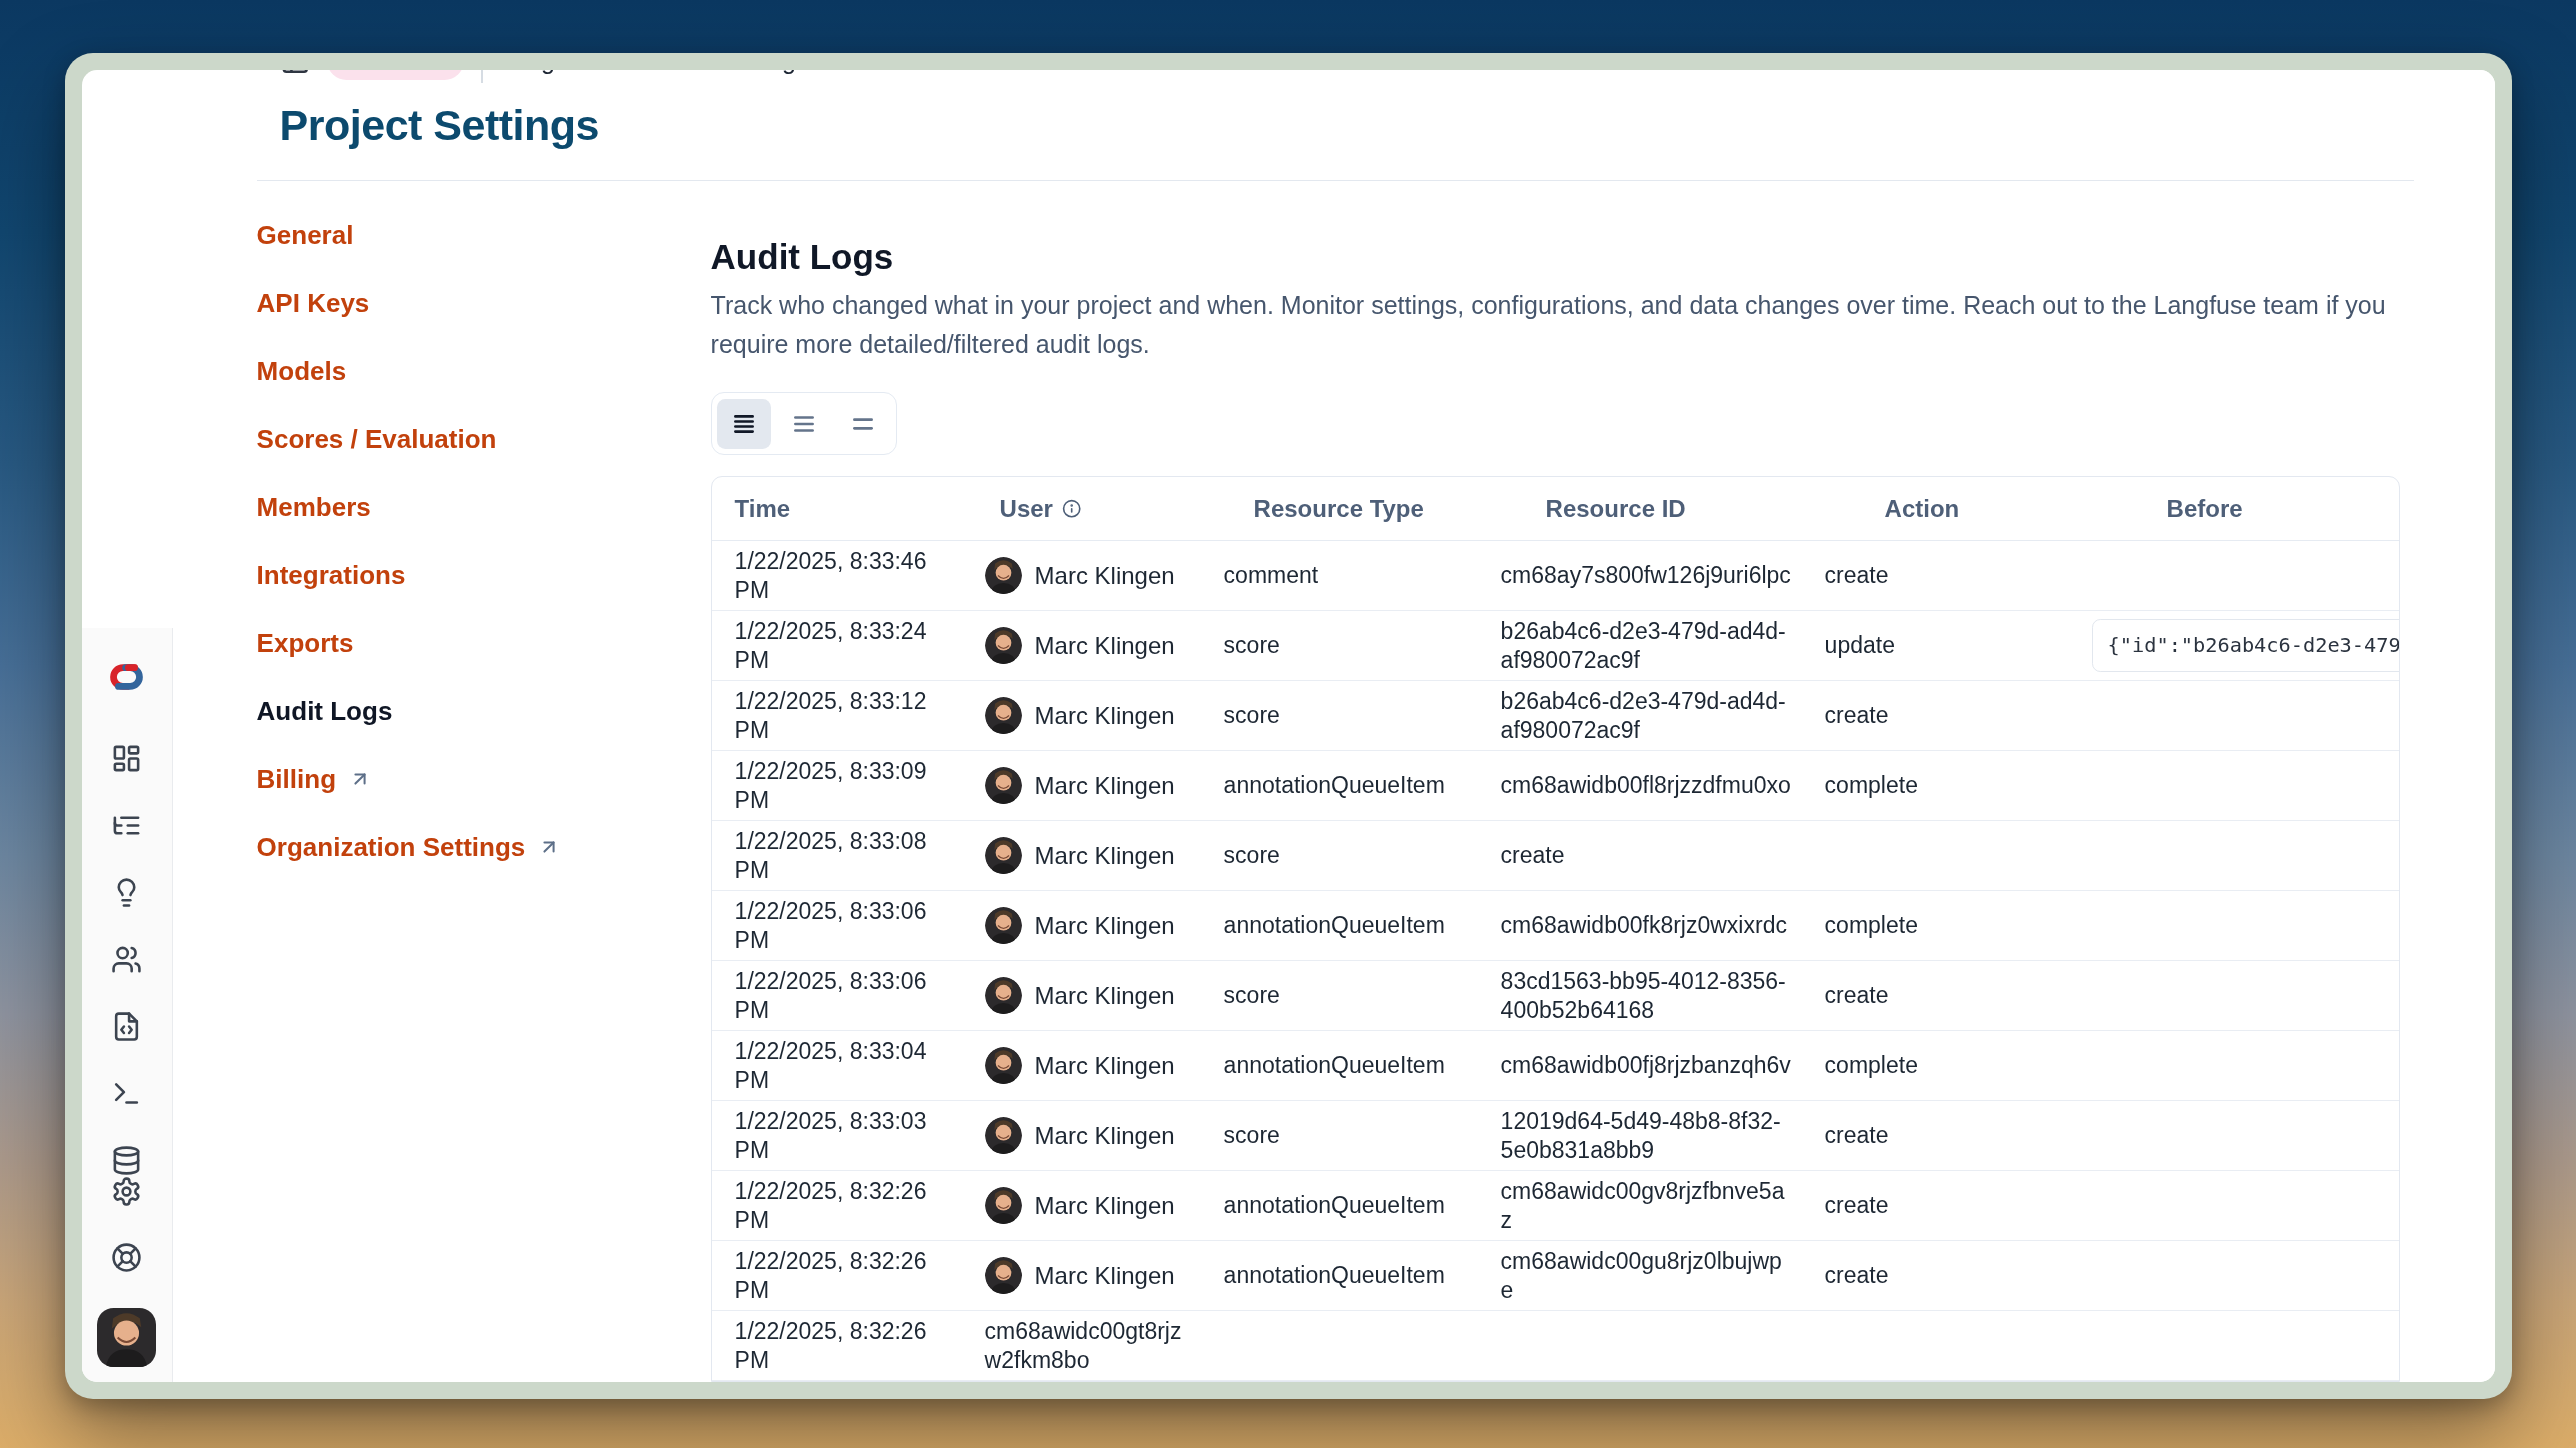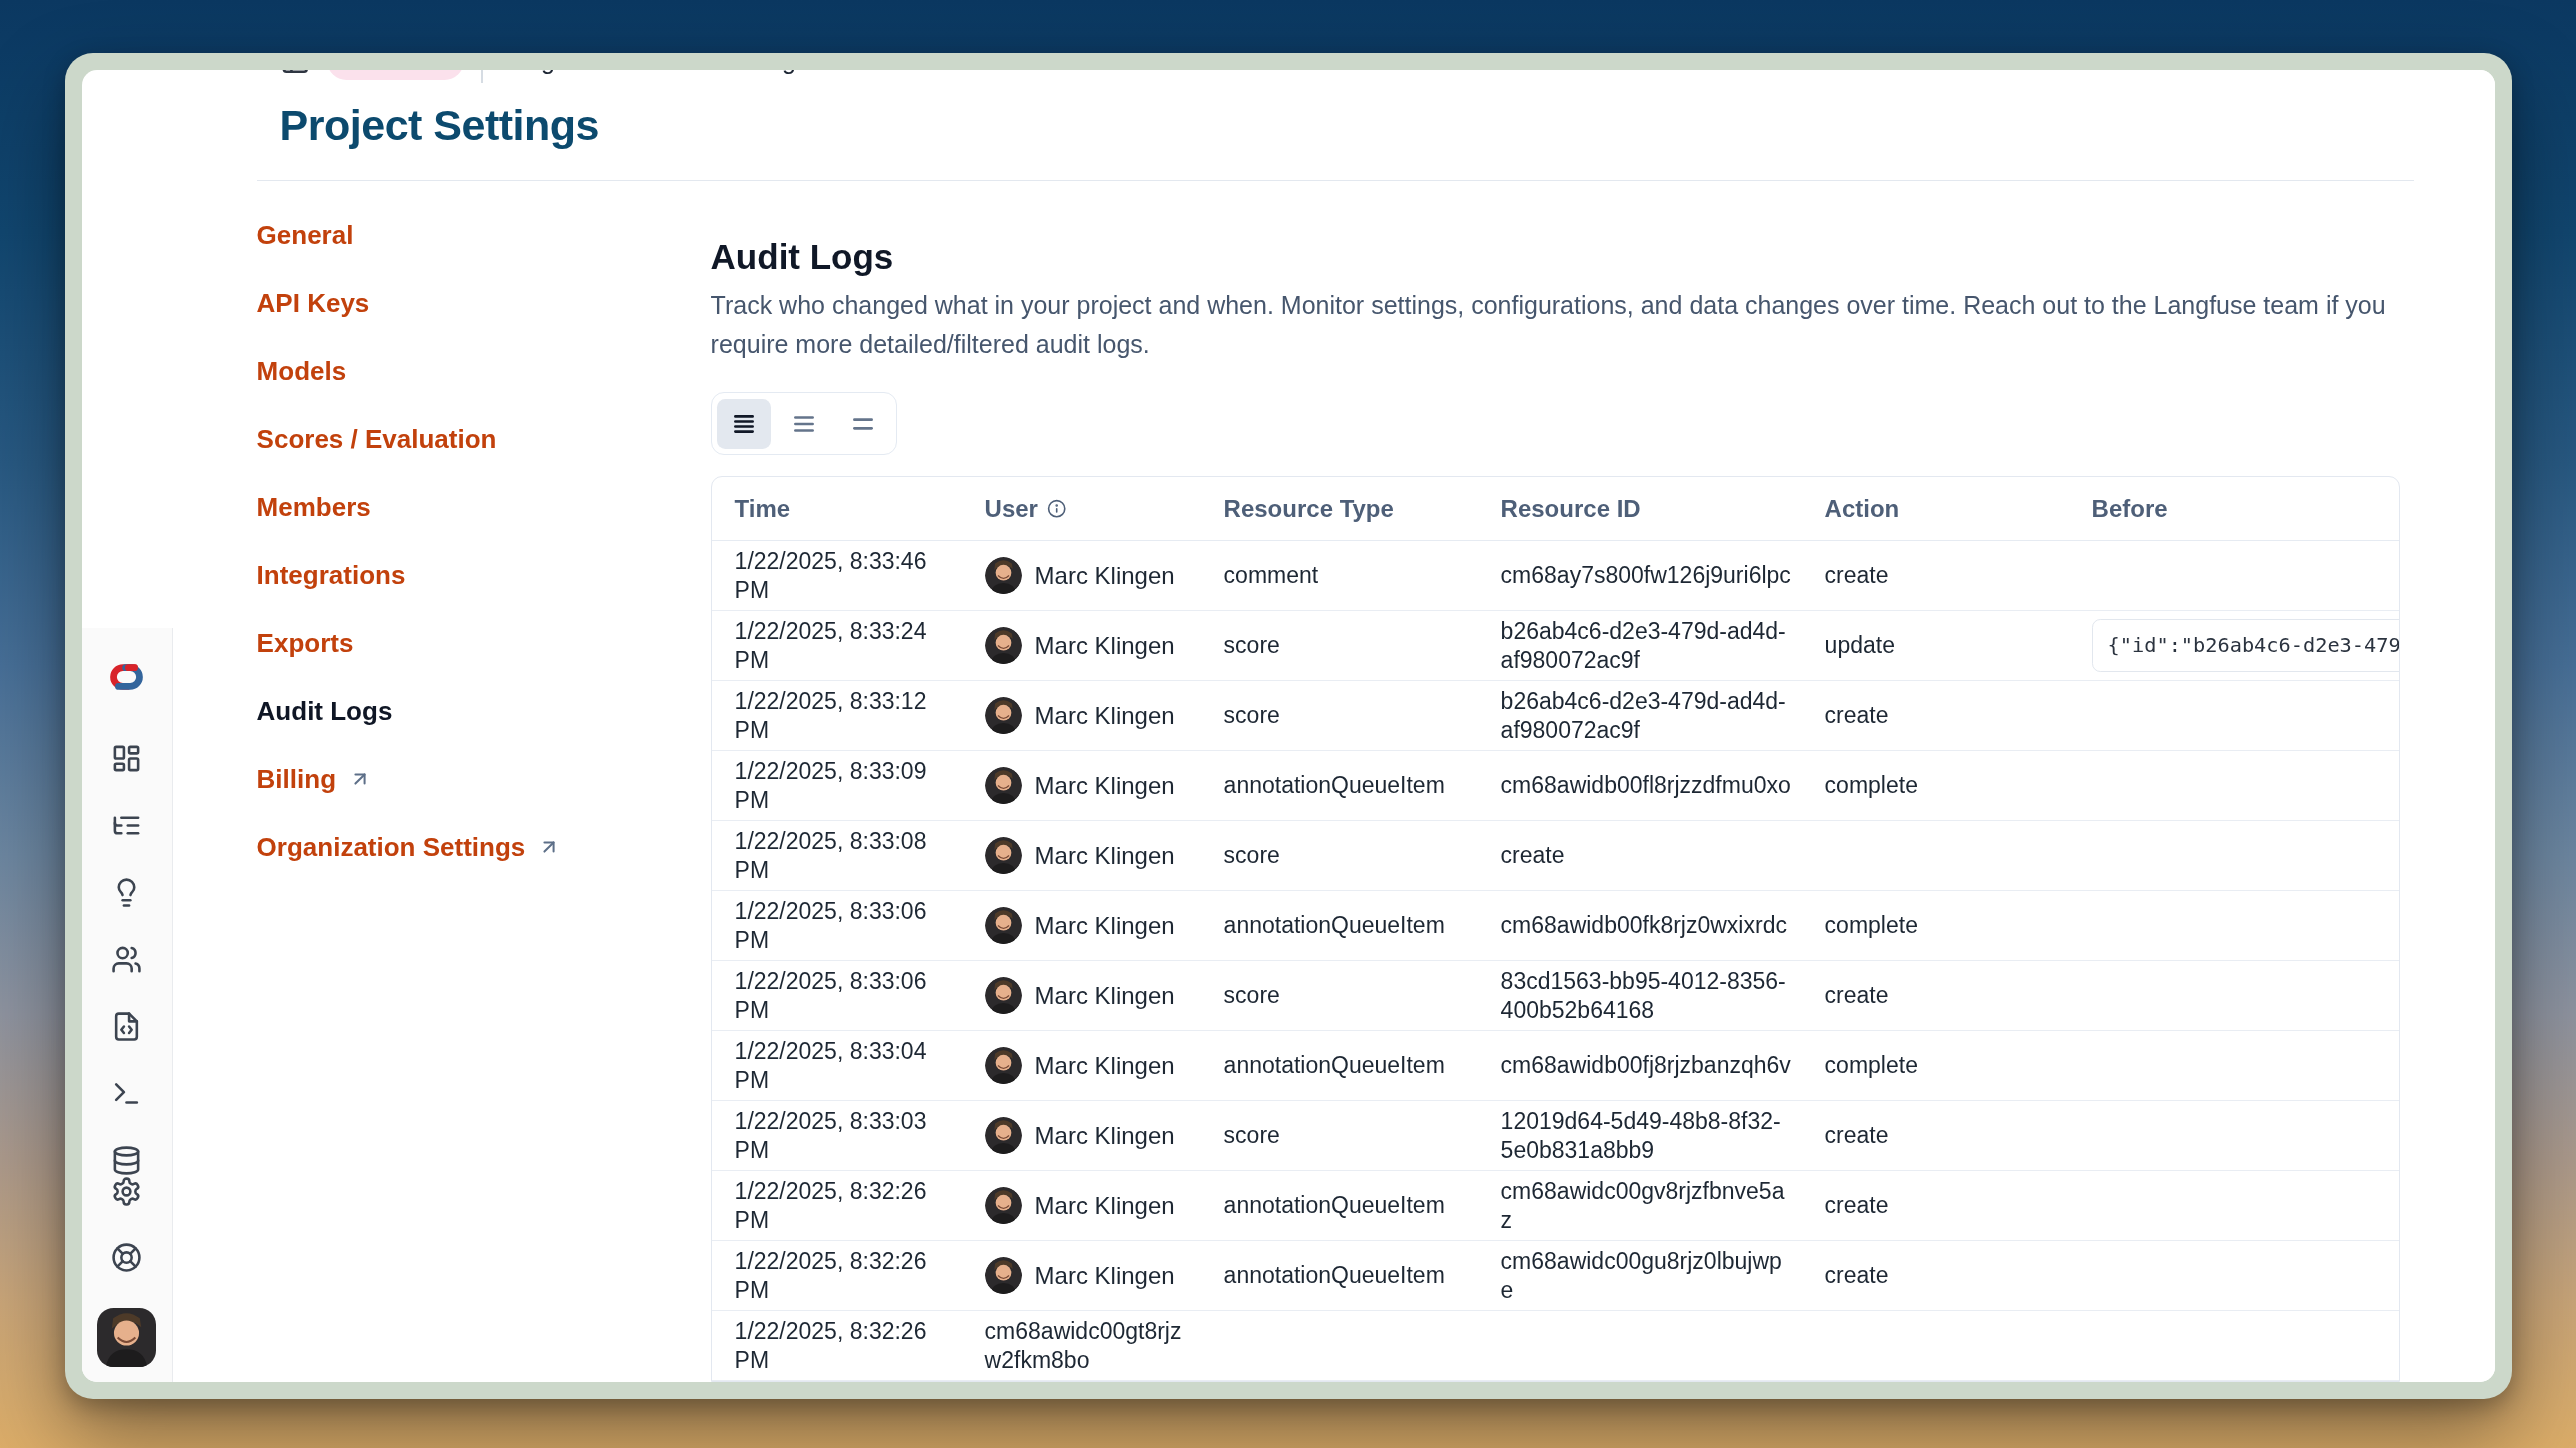--- a/index.html
+++ b/index.html
@@ -66,21 +66,21 @@
   .audit h2 { margin-top:55px; font-size:35px; font-weight:800; color:#101827; line-height:43px; }
   .audit-desc { margin-top:8px; max-width:1678px; font-size:25px; color:#46566d; line-height:39px; }
   .toggle-group { margin-top:28px; display:inline-flex; gap:5.5px; border:0.9px solid #e4eaf2; border-radius:13px; padding:5.5px; background:#fff; }
   .toggle-btn { width:54px; height:50px; border:none; background:none; border-radius:8.3px; cursor:pointer; display:flex; align-items:center; justify-content:center; color:#64748b; }
   .toggle-btn.selected { background:#e3e8ef; color:#111827; }
   .toggle-btn svg { width:26px; height:26px; }
 
   
   .table { margin-top:21px; width:1689px; border:0.9px solid #e3e8f0; border-radius:11px 11px 0 0; overflow:hidden; background:#fff; }
   .trow { display:grid; grid-template-columns:250px 239px 277px 324px 267px 1fr; align-items:center; }
-  .thead .trow { height:64px; border-bottom:0.9px solid #e6ebf2; }
+  .thead .trow { height:64px; border-bottom:0.9px solid #e6ebf2;gap:15px; }
   .th { font-size:24px; font-weight:600; color:#4e5f78; padding-left:23px; display:flex; align-items:center; gap:9.2px; }
   .th svg { width:19.4px; height:19.4px; color:#4e5f78; }
   .tbody .trow { min-height:60px; border-bottom:0.9px solid #e9edf3; }
   .td { padding:5.5px 9.2px 5.5px 23px; font-size:23px; color:#1d2733; line-height:29px; overflow:hidden; }
   .td.user-cell { display:flex; align-items:center; gap:13px; font-size:24px; padding-right:0; }
   .avatar-circle { width:37px; height:37px; border-radius:50%; overflow:hidden; flex-shrink:0; }
   .avatar-circle svg { display:block; width:100%; height:100%; }
   .td.id-cell { overflow-wrap:break-word; }
   .td.before-cell { padding-right:0; position:relative; height:100%; display:flex; align-items:center; }
   .code-chip { display:none; border:0.9px solid #e2e7ee; border-radius:8.3px; background:#fff; padding:11px 15px;

